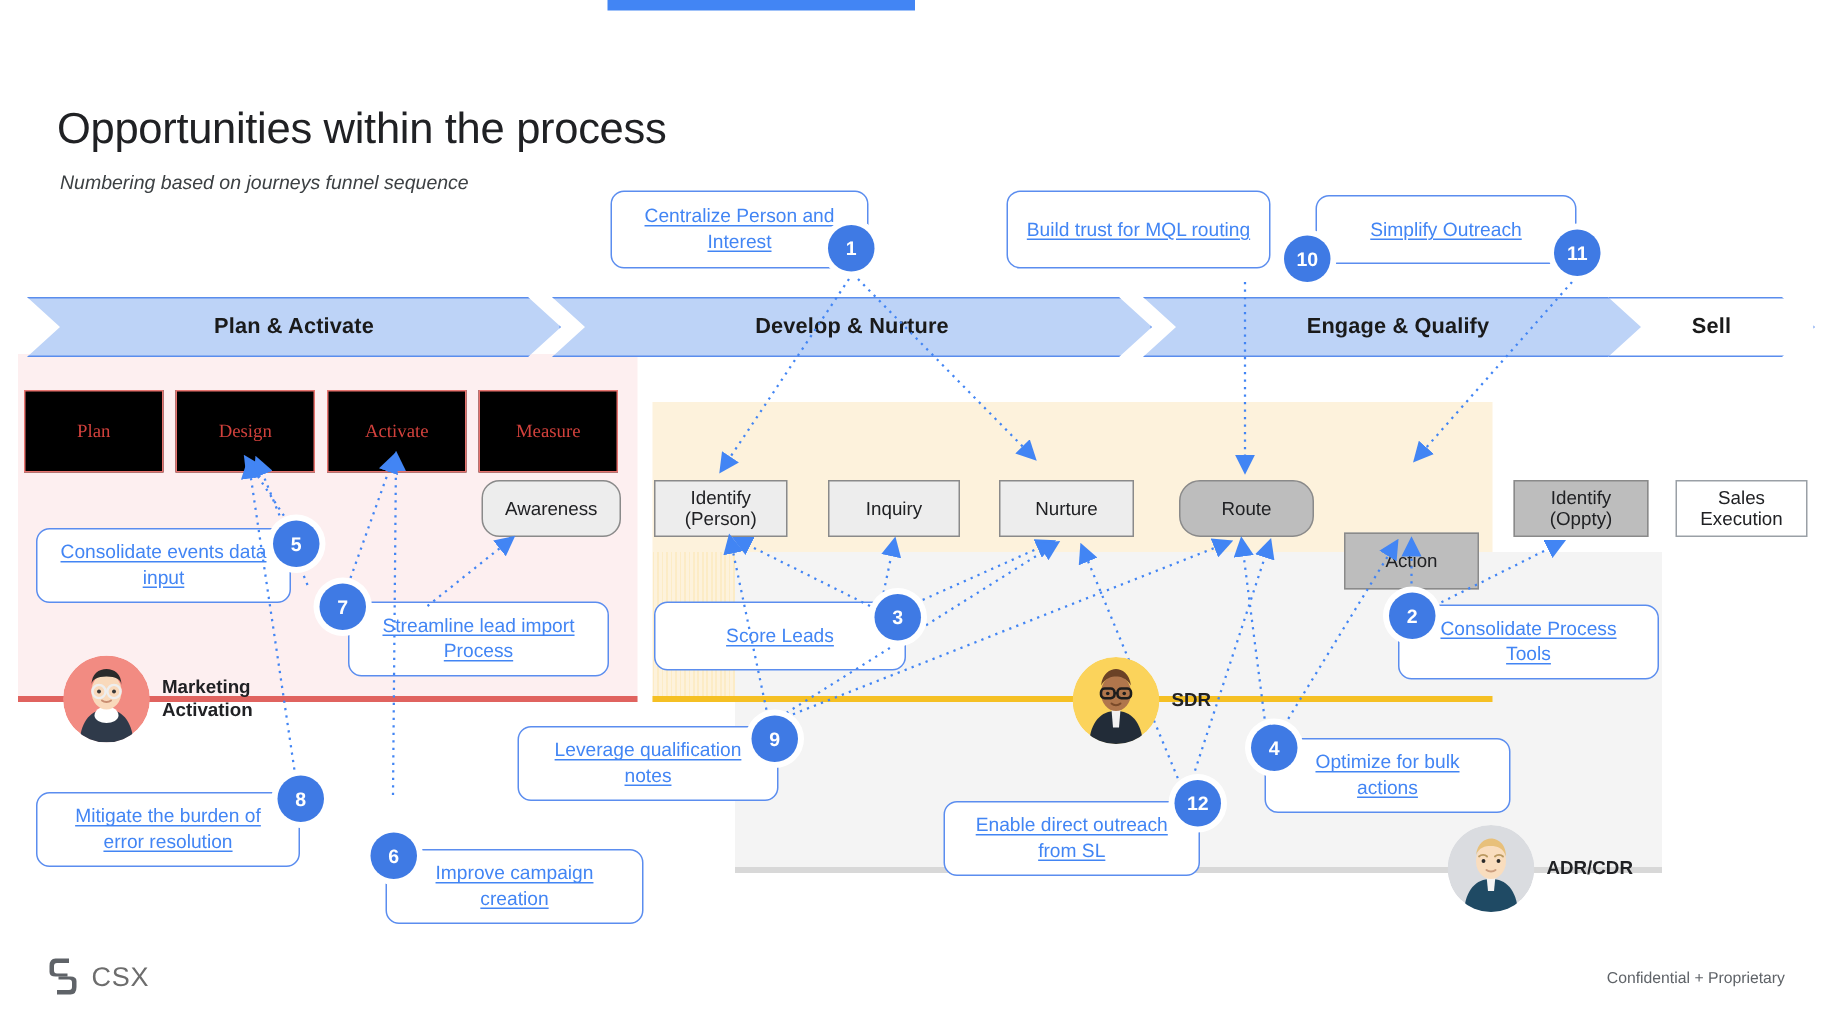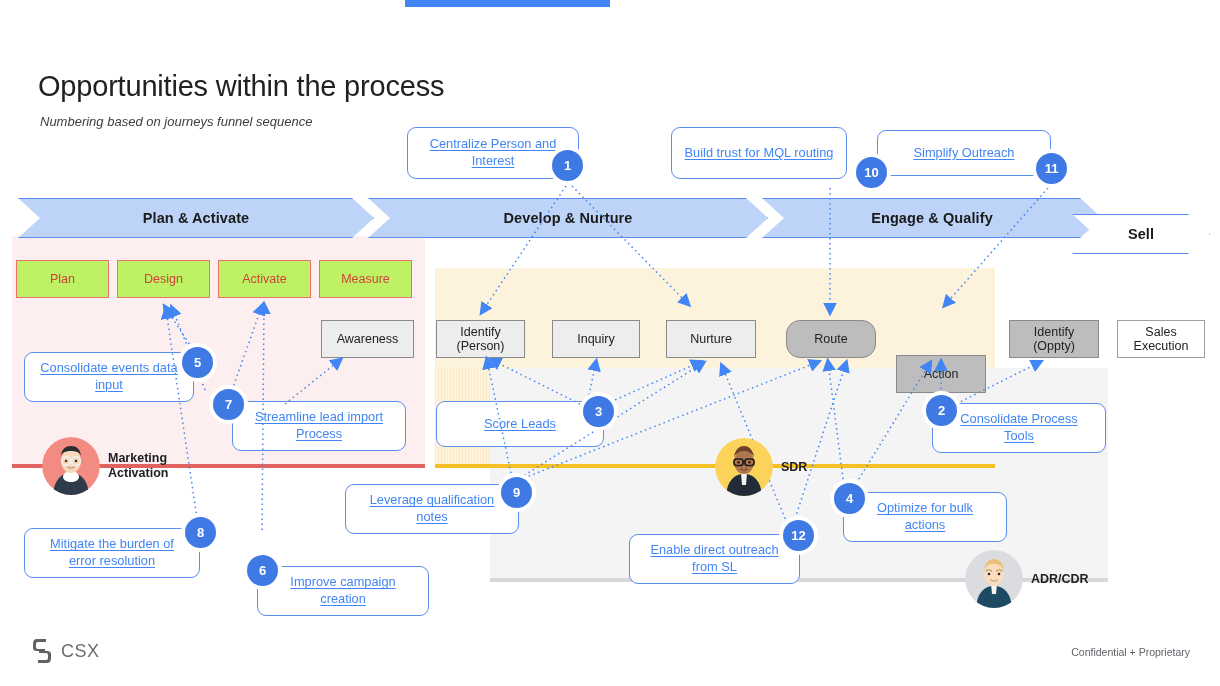--- a/index.html
+++ b/index.html
@@ -117,39 +117,39 @@
   }
   .chev span {
     font-size: 14.5px;
     font-weight: bold;
     color: #1a1a1a;
     letter-spacing: .1px;
     white-space: nowrap;
   }
   .chev.is-last {
     background: #ffffff;
-    margin-top: 16px;
   }
 
   
   .pbox {
     position: absolute;
     box-sizing: border-box;
     display: flex;
     align-items: center;
     justify-content: center;
     text-align: center;
     line-height: 1.15;
     font-size: 12.5px;
   }
   .pbox.red {
     border: 1.4px solid #e8736e;
-    background: #bef264;
+    background: #000000;
     color: #d2413c;
-    height: 38px;
+    height: 55px;
+    font-family: Liberation Serif, serif;
   }
   .pbox.gray-light {
     border: 1.4px solid #8a8a8a;
     background: #ededed;
     color: #202124;
     height: 38px;
   }
   .pbox.gray-dark {
     border: 1.4px solid #8a8a8a;
     background: #bdbdbd;
@@ -349,21 +349,21 @@
   <div class="pbox red" style="left:117px; top:260px; width:93px;">
     <span>Design</span>
   </div>
   <div class="pbox red" style="left:218px; top:260px; width:93px;">
     <span>Activate</span>
   </div>
   <div class="pbox red" style="left:319px; top:260px; width:93px;">
     <span>Measure</span>
   </div>
 
-  <div class="pbox gray-light" style="left:321px; top:320px; width:93px;">
+  <div class="pbox gray-light" style="left:321px; top:320px; width:93px;border-radius:12px;">
     <span>Awareness</span>
   </div>
   <div class="pbox gray-light" style="left:436px; top:320px; width:89px; white-space:pre-line;">
     <span style="white-space:pre-line;">Identify
 (Person)</span>
   </div>
   <div class="pbox gray-light" style="left:552px; top:320px; width:88px;">
     <span>Inquiry</span>
   </div>
   <div class="pbox gray-light" style="left:666px; top:320px; width:90px;">

